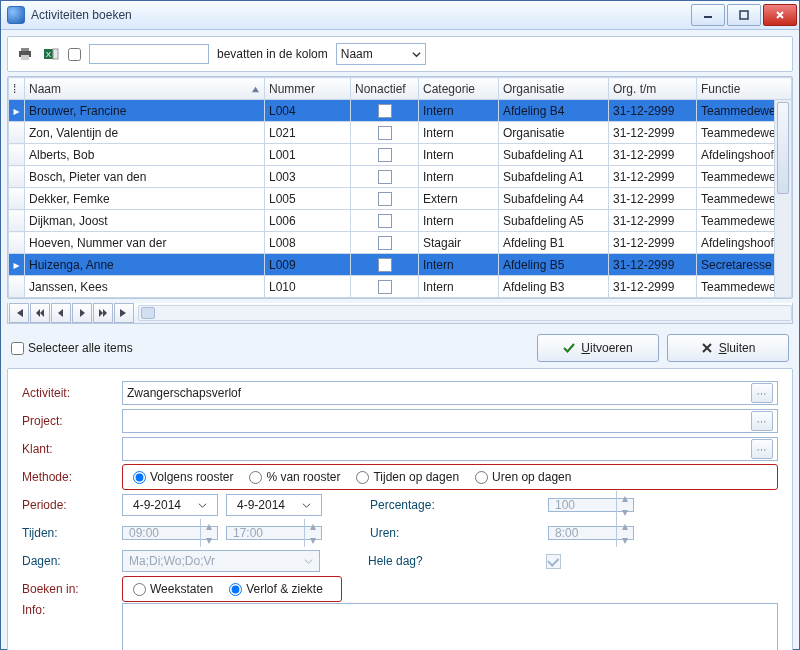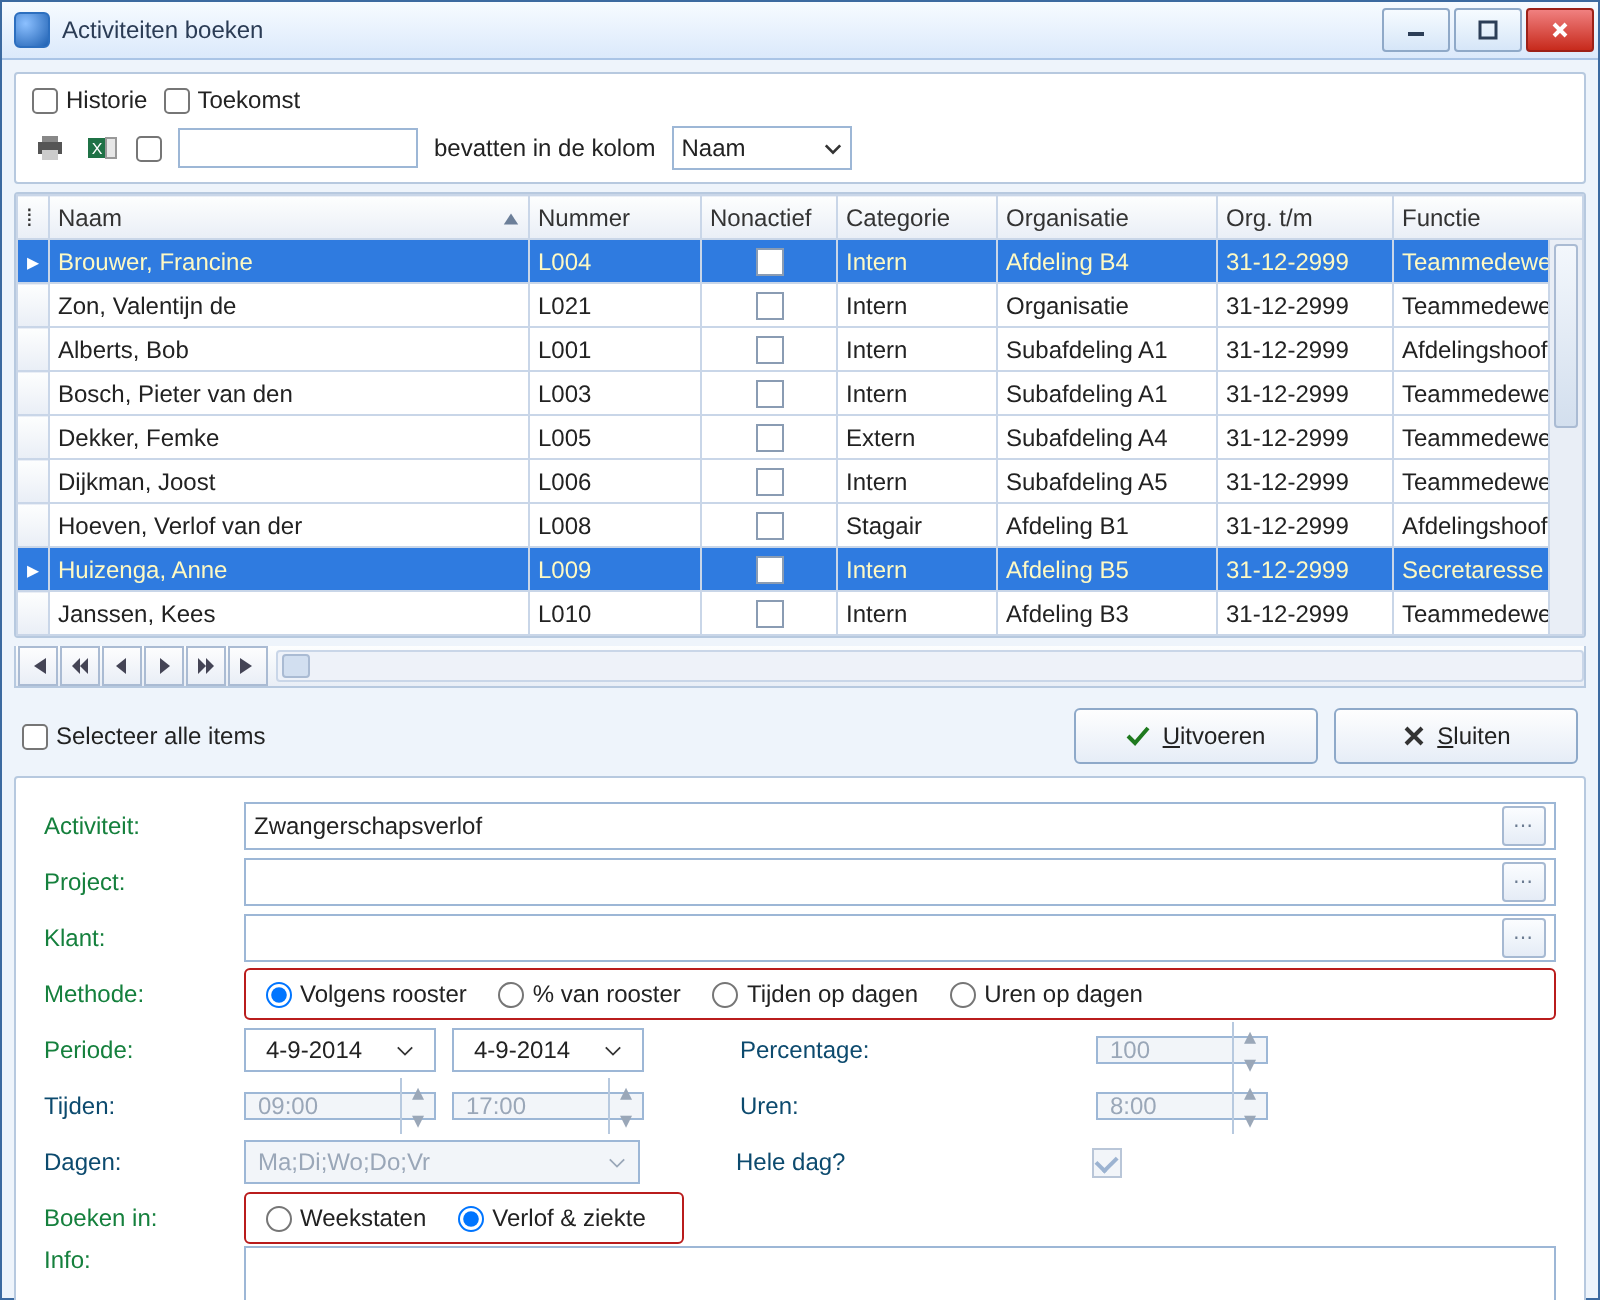--- a/index.html
+++ b/index.html
@@ -25,42 +25,42 @@
   .textinput{height:20px;border:1px solid #9db7d6;background:#fff;padding:0 4px;box-sizing:border-box;}
   .select{height:22px;border:1px solid #9db7d6;background:#fff;display:flex;align-items:center;padding:0 4px;gap:6px;box-sizing:border-box;}
   .select .arrow{margin-left:auto;}
   .arrow svg{width:9px;height:9px;display:block;}
   
   .gridwrap{position:relative;}
   table.grid{width:100%;border-collapse:collapse;table-layout:fixed;}
   table.grid th,table.grid td{border:1px solid #c9d6e8;height:21px;padding:0 4px;overflow:hidden;white-space:nowrap;text-overflow:clip;}
   table.grid th{background:linear-gradient(#fdfefe,#e9eef6);text-align:left;font-weight:400;color:#333;position:relative;}
   table.grid th .sortmark{position:absolute;right:4px;top:5px;}
-  table.grid tr.sel td{background:#2f7be0;color:#fef9c3;}
+  table.grid tr.sel td{background:#2f7be0;color:#0f172a;}
   table.grid td .chkcell{width:12px;height:12px;border:1px solid #8a9cb3;margin:0 auto;display:block;background:#fff;}
   table.grid td.rowhead{background:linear-gradient(#fdfefe,#e9eef6);text-align:center;color:#555;padding:0;}
   table.grid tr.sel td.rowhead{background:#2f7be0;color:#fff;}
   .gridscroll{position:absolute;right:1px;top:23px;bottom:1px;width:16px;background:#e9eef6;border-left:1px solid #c9d6e8;}
   .gridscroll .thumb{position:absolute;left:2px;right:2px;top:2px;height:90px;background:linear-gradient(#f3f7fc,#d3dfee);border:1px solid #aabbd3;border-radius:2px;}
   
   .navbar{display:flex;align-items:center;gap:0;height:20px;border:1px solid #b7c9df;border-top:none;background:linear-gradient(#fdfefe,#e9eef6);}
   .navbtn{width:18px;height:18px;border:1px solid #aabbd3;margin:0 0 0 1px;background:linear-gradient(#fdfdfe,#e9eef6);display:flex;align-items:center;justify-content:center;}
   .navbtn svg{width:10px;height:10px;}
   .navtrack{flex:1;margin-left:4px;height:14px;background:#eef2f9;border:1px solid #c9d6e8;border-radius:2px;position:relative;}
   .navtrack .thumb{position:absolute;left:2px;top:1px;bottom:1px;width:12px;background:#d2dff0;border:1px solid #aabbd3;border-radius:2px;}
   
   .actionrow{display:flex;align-items:center;gap:8px;padding:6px 4px 2px;}
   .pushbtn{height:26px;min-width:96px;padding:0 12px;border:1px solid #8ea9c9;border-radius:3px;background:linear-gradient(#fefefe,#e6edf7);display:flex;align-items:center;justify-content:center;gap:6px;}
   .pushbtn u{text-decoration:underline;}
   .pushbtn svg{width:12px;height:12px;}
   .spacer{flex:1;}
   
   .form{padding:10px 14px 14px;}
   .frow{display:flex;align-items:center;min-height:28px;gap:8px;}
-  .flabel{width:92px;color:#15803d;}
+  .flabel{width:92px;color:#7f1d1d;}
   .flabel.dis,.dis{color:#0c4a6e;}
   .field{flex:1;display:flex;align-items:center;gap:4px;}
   .lookup{flex:1;height:22px;border:1px solid #9db7d6;display:flex;align-items:center;padding:0 4px;background:#fff;}
   .lookup .dots{margin-left:auto;width:20px;height:18px;border:1px solid #a6b9d2;background:linear-gradient(#fbfdff,#e5ecf6);display:flex;align-items:center;justify-content:center;font-size:10px;letter-spacing:1px;color:#6b7b91;border-radius:2px;}
   .radiogroup{height:24px;border:1px solid #b91c1c;border-radius:3px;display:flex;align-items:center;gap:16px;padding:0 10px;background:#fff;}
   .radio{display:flex;align-items:center;gap:4px;}
   .radio input{margin:0;}
   .date{width:96px;height:22px;border:1px solid #9db7d6;background:#fff;display:flex;align-items:center;padding:0 10px;gap:4px;box-sizing:border-box;}
   .date .arrow{margin-left:auto;}
   .spin{width:86px;height:14px;border:1px solid #9db7d6;display:flex;align-items:center;box-sizing:border-box;}
@@ -99,30 +99,20 @@
     <div class="btn close">
       <svg viewBox="0 0 10 10">
           <path d="M2 2 L8 8 M8 2 L2 8" stroke="#fff" stroke-width="2"></path>
         </svg>
     </div>
   </div>
 
   <div class="client">
 
     <div class="panel topbox">
-      <div class="row">
-        <label class="chk">
-          <input type="checkbox" style="">
-            <span>Historie</span>
-        </label>
-        <label class="chk">
-          <input type="checkbox" style="">
-            <span>Toekomst</span>
-        </label>
-      </div>
       <div class="row">
         <div class="iconbtn">
           <svg viewBox="0 0 16 16" width="16" height="16">
               <rect x="4" y="2" width="8" height="3" fill="#888"></rect>
               <rect x="2" y="5" width="12" height="6" fill="#555"></rect>
               <rect x="4" y="9" width="8" height="5" fill="#ccc"></rect>
             </svg>
         </div>
         <div class="iconbtn">
           <svg viewBox="0 0 16 16" width="16" height="16">
@@ -241,21 +231,21 @@
               <td>
                 <span class="chkcell"></span>
               </td>
               <td>Intern</td>
               <td>Subafdeling A5</td>
               <td>31-12-2999</td>
               <td>Teammedewer</td>
             </tr>
             <tr>
               <td class="rowhead"></td>
-              <td>Hoeven, Verlof van der</td>
+              <td>Hoeven, Nummer van der</td>
               <td>L008</td>
               <td>
                 <span class="chkcell"></span>
               </td>
               <td>Stagair</td>
               <td>Afdeling B1</td>
               <td>31-12-2999</td>
               <td>Afdelingshoofd</td>
             </tr>
             <tr class="sel">

